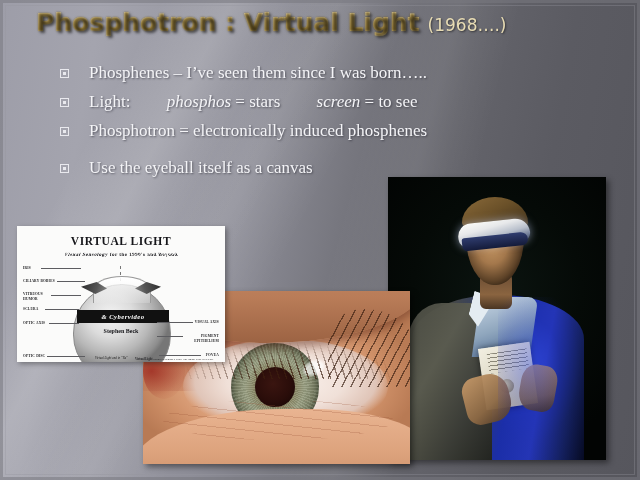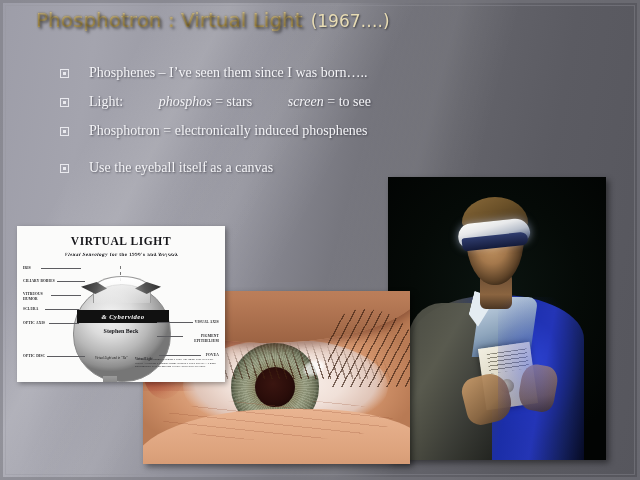--- a/index.html
+++ b/index.html
@@ -26,22 +26,22 @@
     border:1px solid rgba(150,150,158,0.35);
     pointer-events:none;
   }
 
   
   #title-block{
     position:absolute;left:36px;top:8px;right:20px;height:50px;
   }
   .title-main{
     font-family:"DejaVu Sans", sans-serif;
-    font-weight:normal;
-    font-size:20px;
+    font-weight:bold;
+    font-size:25px;
     letter-spacing:0px;
     color:#f2e4b4;
     text-shadow:2px 2px 3px rgba(0,0,0,0.55), 0 0 2px rgba(120,95,30,0.8);
     display:inline;
     vertical-align:baseline;
     background:linear-gradient(180deg,#fff6d8 0%,#efdda8 45%,#d8bf7c 70%,#f4e7bd 100%);
     -webkit-background-clip:text;
     background-clip:text;
     -webkit-text-fill-color:transparent;
   }
@@ -73,21 +73,21 @@
     flex:0 0 auto;
     position:relative;
     background:transparent;
   }
   .bullet-mark::after{
     content:"";position:absolute;left:2px;top:2px;
     width:3px;height:3px;background:#e9e9ee;
   }
   .bullet-text{
     font-family:"Liberation Serif", serif;
-    font-size:14px;
+    font-size:17px;
     line-height:21px;
     color:#f4f4f7;
     text-shadow:1px 1px 2px rgba(40,40,50,0.6);
     white-space:nowrap;
   }
   .bullet-text i{font-style:italic;margin-left:32px;}
 
   
   #photo-goggles{
     position:absolute;left:388px;top:177px;width:218px;height:283px;
@@ -263,21 +263,21 @@
     opacity:0.8;
   }
   .eye-corner{
     position:absolute;left:0px;top:52px;width:42px;height:56px;
     background:radial-gradient(ellipse at 20% 50%, rgba(160,45,35,0.85) 0%, rgba(180,80,60,0.18) 65%, rgba(0,0,0,0) 85%);
     border-radius:50%;
   }
 
   
   #book-cover{
-    position:absolute;left:17px;top:226px;width:208px;height:156px;
+    position:absolute;left:17px;top:226px;width:208px;height:136px;
     background:#fbfbfa;
     box-shadow:2px 2px 5px rgba(0,0,0,0.35);
     overflow:hidden;
     font-family:"Liberation Serif", serif;
     color:#16161a;
   }
   .bk-title{
     position:absolute;left:0;right:0;top:9px;text-align:center;
     font-size:11.5px;font-weight:bold;letter-spacing:0.6px;
   }
@@ -349,21 +349,21 @@
     position:absolute;left:78px;top:130px;width:38px;
     font-size:3.2px;font-style:italic;color:#222;line-height:5px;
   }
 </style>
 </head>
 <body>
 
 <div id="slide">
 
   <div id="title-block">
-    <span class="title-main">Phosphotron : Virtual Light</span><span class="title-sub">(1967….)</span>
+    <span class="title-main">Phosphotron : Virtual Light</span><span class="title-sub">(1968….)</span>
   </div>
 
   <div id="bullets">
 
     <div class="bullet-row">
       <span class="bullet-mark"></span>
       <span class="bullet-text">Phosphenes – I’ve seen them since I was born…..</span>
     </div>
 
     <div class="bullet-row">

